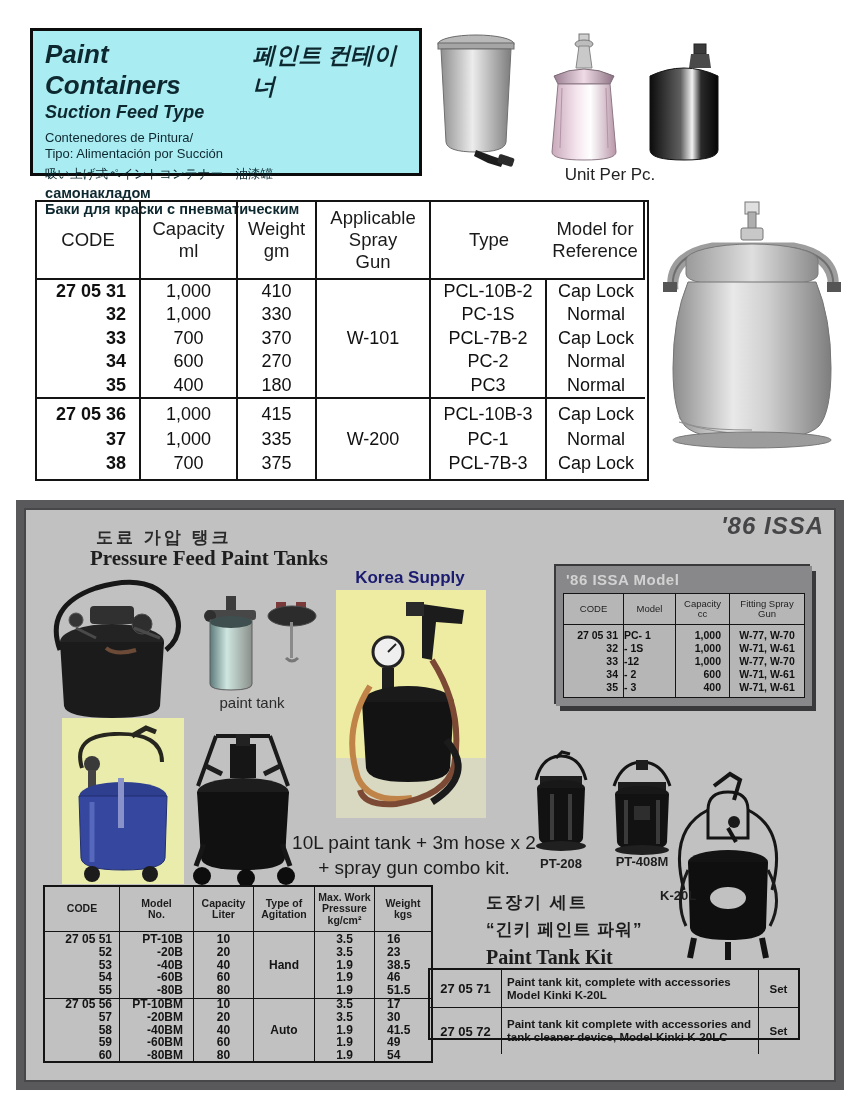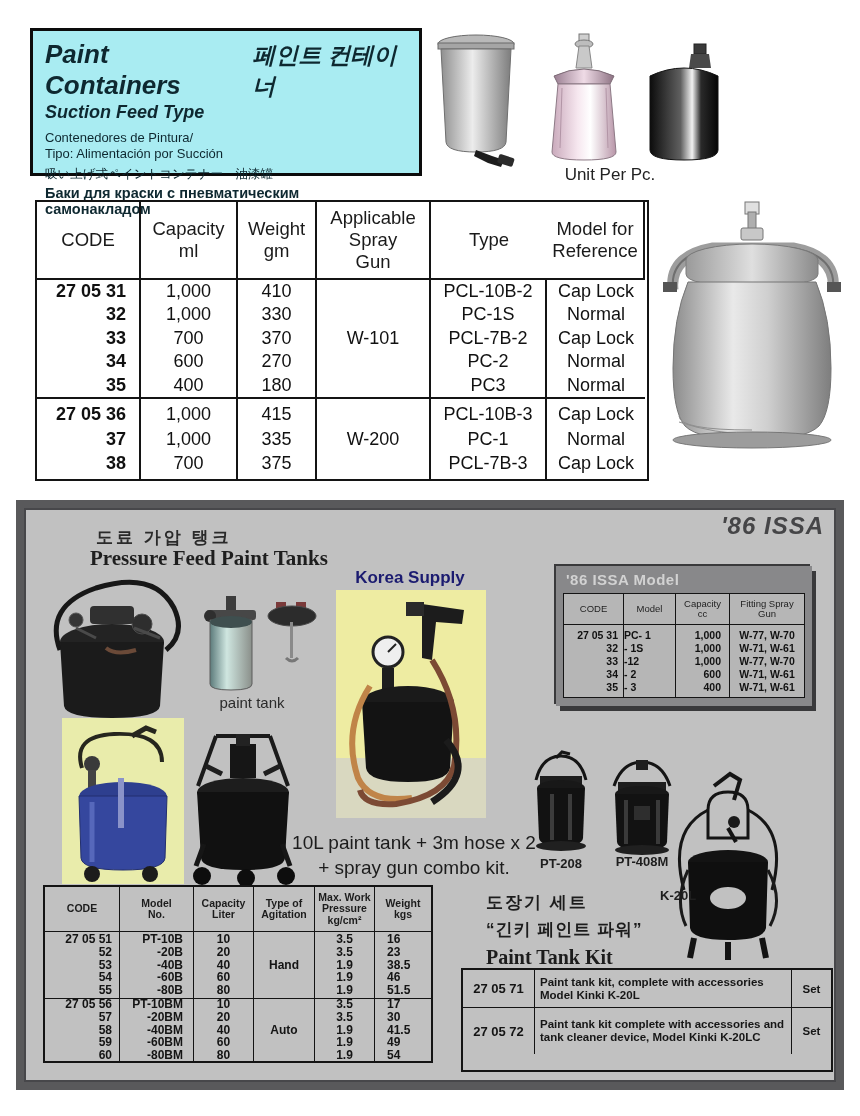--- a/index.html
+++ b/index.html
@@ -90,21 +90,21 @@
   .ttable .c.lastcol{border-right:none;}
   .ttable .hdr{border-bottom:1.5px solid #141414;font-size:10.5px;font-weight:bold;line-height:11.5px;color:#1c1c1c;}
   .ttable .g1{border-bottom:1.5px solid #141414;}
   .ttable .bd{font-size:12px;font-weight:bold;color:#141414;}
   .ttable .bd div{line-height:12.8px;}
   .ttable .codecell{align-items:flex-end;padding-right:7px;}
   .ttable .modelcell{align-items:flex-end;padding-right:10px;}
   .ttable .wcell{align-items:flex-start;padding-left:12px;}
 
   
-  .ktable{position:absolute;left:437px;top:460px;width:372px;height:104px;box-sizing:border-box;
+  .ktable{position:absolute;left:404px;top:460px;width:372px;height:72px;box-sizing:border-box;
           border:2px solid #141414;display:grid;grid-template-columns:72px 257px 39px;
           grid-template-rows:38px 46px;}
   .ktable .c{border-right:1.5px solid #141414;box-sizing:border-box;display:flex;
              flex-direction:column;justify-content:center;}
   .ktable .c.lastcol{border-right:none;}
   .ktable .r1{border-bottom:1.5px solid #141414;}
   .ktable .kcode{align-items:center;font-size:13px;font-weight:bold;color:#141414;}
   .ktable .kdesc{font-size:11.5px;line-height:13px;padding:2px 5px;color:#161616;font-weight:bold;}
   .ktable .kunit{align-items:center;font-size:11.5px;font-weight:bold;color:#161616;}
 </style>
@@ -118,22 +118,22 @@
       <span class="cyan-title" data-bind="header_box.title_en">Paint Containers</span>
       <span class="cyan-title-ko" data-bind="header_box.title_ko">페인트 컨테이너</span>
     </div>
     <div class="cyan-sub" data-bind="header_box.subtitle">Suction Feed Type</div>
     <div class="cyan-es">
       <div data-bind="header_box.line_es1">Contenedores de Pintura/</div>
       <div data-bind="header_box.line_es2">Tipo: Alimentación por Succión</div>
     </div>
     <div class="cyan-ja" data-bind="header_box.line_ja">吸い上げ式ペイントコンテナー　油漆罐</div>
     <div class="cyan-ru">
+      <div data-bind="header_box.line_ru2">самонакладом</div>
       <div data-bind="header_box.line_ru1">Баки для краски с пневматическим</div>
-      <div data-bind="header_box.line_ru2">самонакладом</div>
     </div>
   </div>
 
   <svg class="cup" style="position:absolute;left:432px;top:30px;" width="92" height="140" viewBox="0 0 92 140">
     <defs>
       <linearGradient id="sil" x1="0" x2="1">
           <stop offset="0" stop-color="#8f8f8f"></stop>
           <stop offset="0.45" stop-color="#ececec"></stop>
           <stop offset="1" stop-color="#7d7d7d"></stop>
         </linearGradient>

